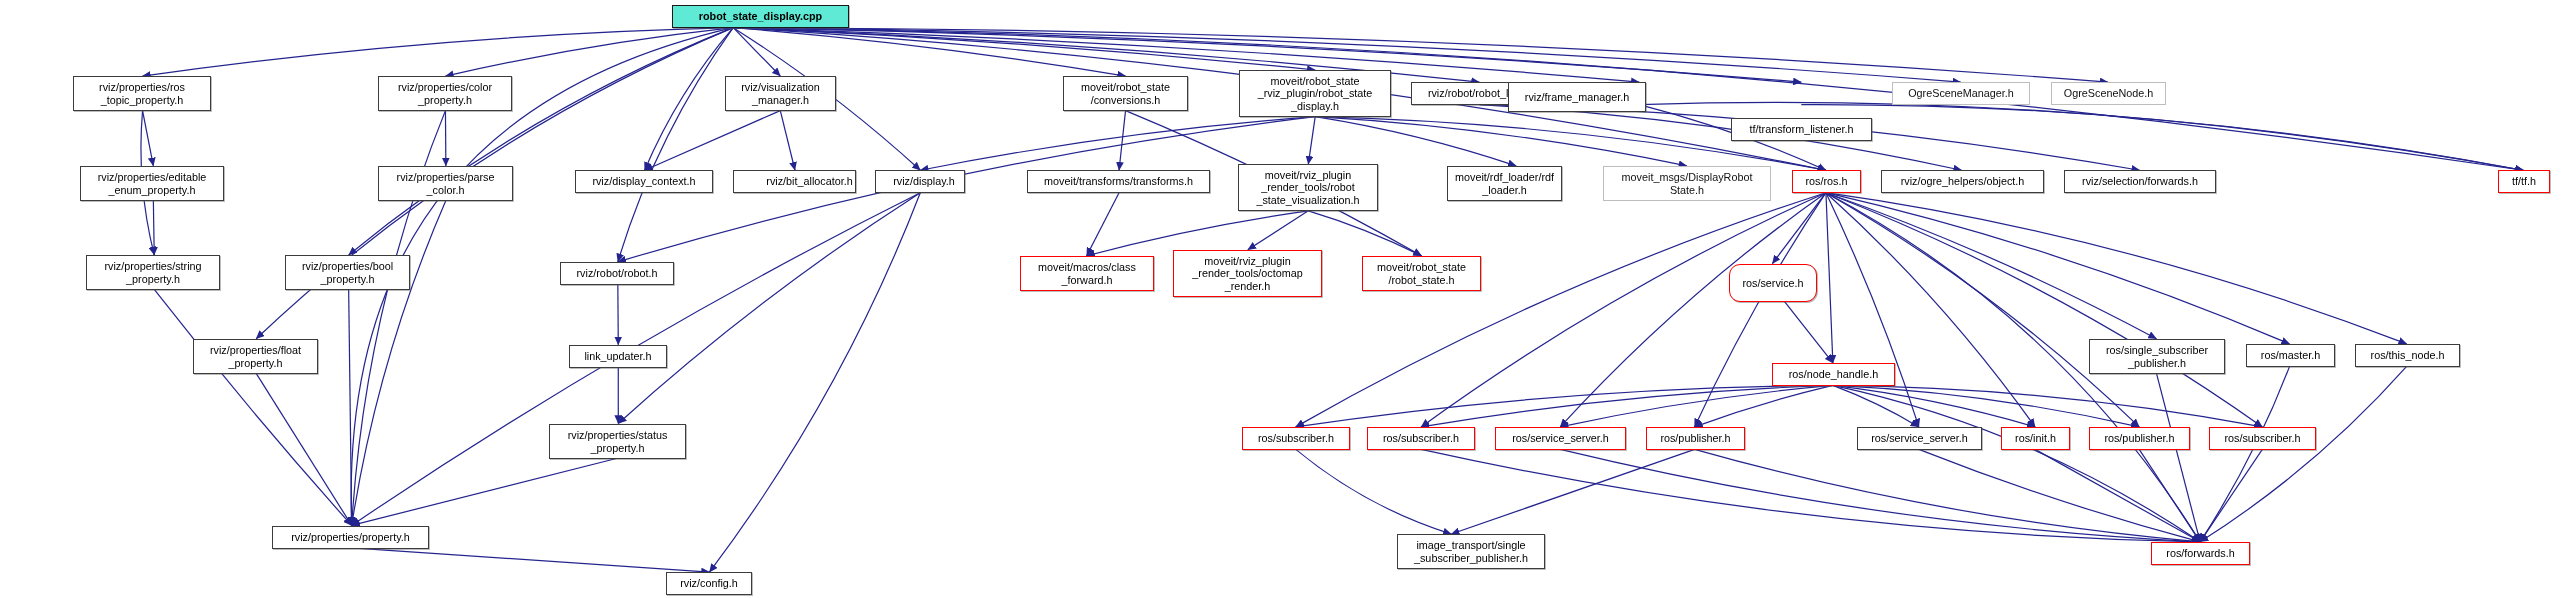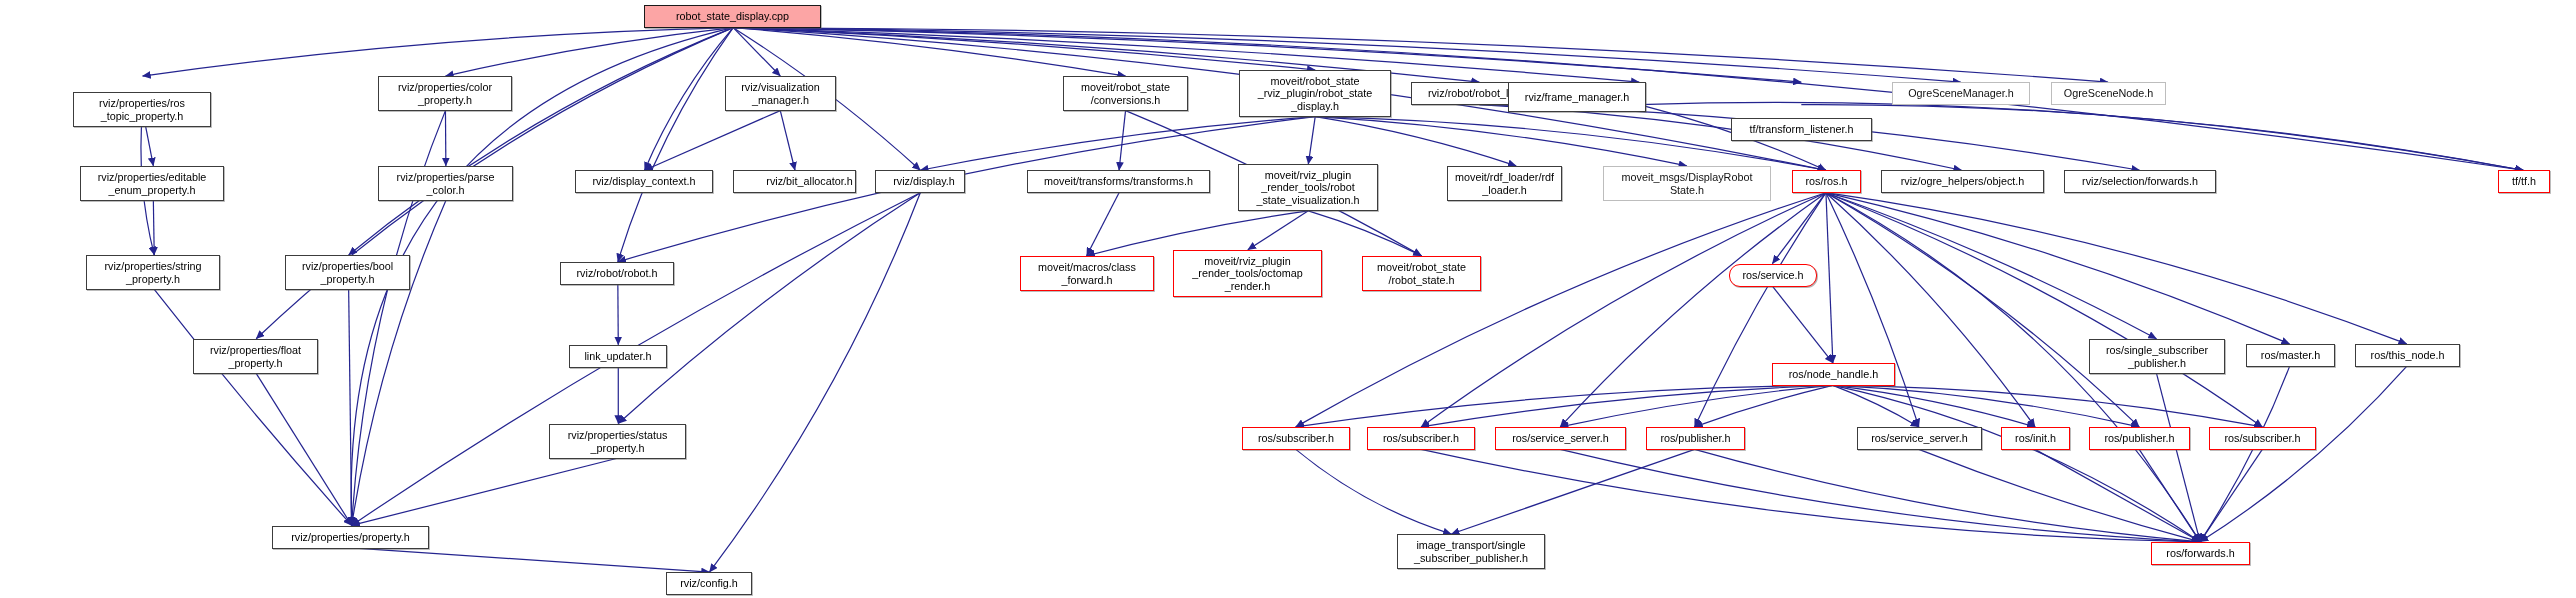--- a/index.html
+++ b/index.html
@@ -5,21 +5,21 @@
   html,body{margin:0;padding:0;background:#ffffff;}
   #canvas{position:relative;width:2576px;height:598px;background:#ffffff;overflow:hidden;
           font-family:"Liberation Sans","DejaVu Sans",sans-serif;}
   #edges{position:absolute;left:0;top:0;pointer-events:none;}
   .node{position:absolute;box-sizing:border-box;background:#ffffff;border:0.9px solid #3c3c3c;
         display:flex;align-items:center;justify-content:center;text-align:center;
         font-size:10.8px;line-height:1.16;color:#000;white-space:pre-line;
         box-shadow:0.9px 0.9px 0 rgba(90,90,90,.45);}
   .node.red{border:0.9px solid #ff0000;}
   .node.gray{border:0.9px solid #bdbdbd;box-shadow:none;color:#111;}
-  .node.root{background:#fca5a5;border:0.9px solid #1a1a1a;font-weight:400;}
+  .node.root{background:#5eead4;border:0.9px solid #1a1a1a;font-weight:700;margin-left:28px;}
 </style>
 </head>
 <body>
 
 <div id="canvas">
   <svg id="edges" width="2576" height="598" viewBox="0 0 2979 692">
       <defs>
         <marker id="arrow" markerWidth="11" markerHeight="9" refX="9.5" refY="4.5" orient="auto" markerUnits="userSpaceOnUse">
           <path d="M0,0 L10,4.5 L0,9 z" fill="#24248f"></path>
         </marker>
@@ -108,21 +108,21 @@
       <path d="M1960,520 Q2247.4622078899274,601.0430690130147 2545,627" fill="none" stroke="#24248f" stroke-width="1.4" marker-end="url(#arrow)"></path>
       <path d="M2219.5,520 Q2379.1271500559674,582.9998846428288 2545,627" fill="none" stroke="#24248f" stroke-width="1.4" marker-end="url(#arrow)"></path>
       <path d="M2354,520 Q2449.5,573.5 2545,627" fill="none" stroke="#24248f" stroke-width="1.4" marker-end="url(#arrow)"></path>
       <path d="M2474.5,520 Q2509.75,573.5 2545,627" fill="none" stroke="#24248f" stroke-width="1.4" marker-end="url(#arrow)"></path>
       <path d="M2617,520 Q2581,573.5 2545,627" fill="none" stroke="#24248f" stroke-width="1.4" marker-end="url(#arrow)"></path>
       <path d="M2648.5,424 Q2607.4406648371005,530.9506591657139 2545,627" fill="none" stroke="#24248f" stroke-width="1.4" marker-end="url(#arrow)"></path>
       <path d="M2784,424 Q2678.742154711018,542.2678570243019 2545,627" fill="none" stroke="#24248f" stroke-width="1.4" marker-end="url(#arrow)"></path>
       <path d="M2494.5,432 Q2519.75,529.5 2545,627" fill="none" stroke="#24248f" stroke-width="1.4" marker-end="url(#arrow)"></path>
     </svg>
 <div class="node root" style="left: 644px; top: 5.2px; width: 177px; height: 22.5px;">robot_state_display.cpp</div>
-    <div class="node" style="left: 73px; top: 76px; width: 138px; height: 35px; margin-top: 16px;">rviz/properties/ros
+    <div class="node" style="left: 73px; top: 76px; width: 138px; height: 35px;">rviz/properties/ros
 _topic_property.h</div>
     <div class="node" style="left: 378px; top: 76px; width: 134px; height: 35px;">rviz/properties/color
 _property.h</div>
     <div class="node" style="left: 725px; top: 76px; width: 111px; height: 35px;">rviz/visualization
 _manager.h</div>
     <div class="node" style="left: 1063px; top: 76px; width: 125px; height: 35px;">moveit/robot_state
 /conversions.h</div>
     <div class="node" style="left: 1239px; top: 70px; width: 152px; height: 47px;">moveit/robot_state
 _rviz_plugin/robot_state
 _display.h</div>
@@ -155,21 +155,21 @@
     <div class="node" style="left: 285px; top: 255px; width: 125px; height: 35px;">rviz/properties/bool
 _property.h</div>
     <div class="node" style="left: 560px; top: 262px; width: 114px; height: 22.5px;">rviz/robot/robot.h</div>
     <div class="node red" style="left: 1020px; top: 256px; width: 134px; height: 35px;">moveit/macros/class
 _forward.h</div>
     <div class="node red" style="left: 1173px; top: 250px; width: 149px; height: 47px;">moveit/rviz_plugin
 _render_tools/octomap
 _render.h</div>
     <div class="node red" style="left: 1362px; top: 256px; width: 119px; height: 35px;">moveit/robot_state
 /robot_state.h</div>
-    <div class="node red" style="left: 1729px; top: 264px; width: 88px; height: 23px; border-radius: 11px;">ros/service.h</div>
+    <div class="node red" style="left: 1729px; top: 264px; width: 88px; height: 38px; border-radius: 11px;">ros/service.h</div>
     <div class="node" style="left: 193px; top: 339px; width: 125px; height: 35px;">rviz/properties/float
 _property.h</div>
     <div class="node" style="left: 569px; top: 345px; width: 98px; height: 22.5px;">link_updater.h</div>
     <div class="node red" style="left: 1772px; top: 363px; width: 123px; height: 22.5px;">ros/node_handle.h</div>
     <div class="node" style="left: 2089px; top: 339px; width: 136px; height: 35px;">ros/single_subscriber
 _publisher.h</div>
     <div class="node" style="left: 2246px; top: 344px; width: 89px; height: 22.5px;">ros/master.h</div>
     <div class="node" style="left: 2355px; top: 344px; width: 105px; height: 22.5px;">ros/this_node.h</div>
     <div class="node" style="left: 549px; top: 424px; width: 137px; height: 35px;">rviz/properties/status
 _property.h</div>

